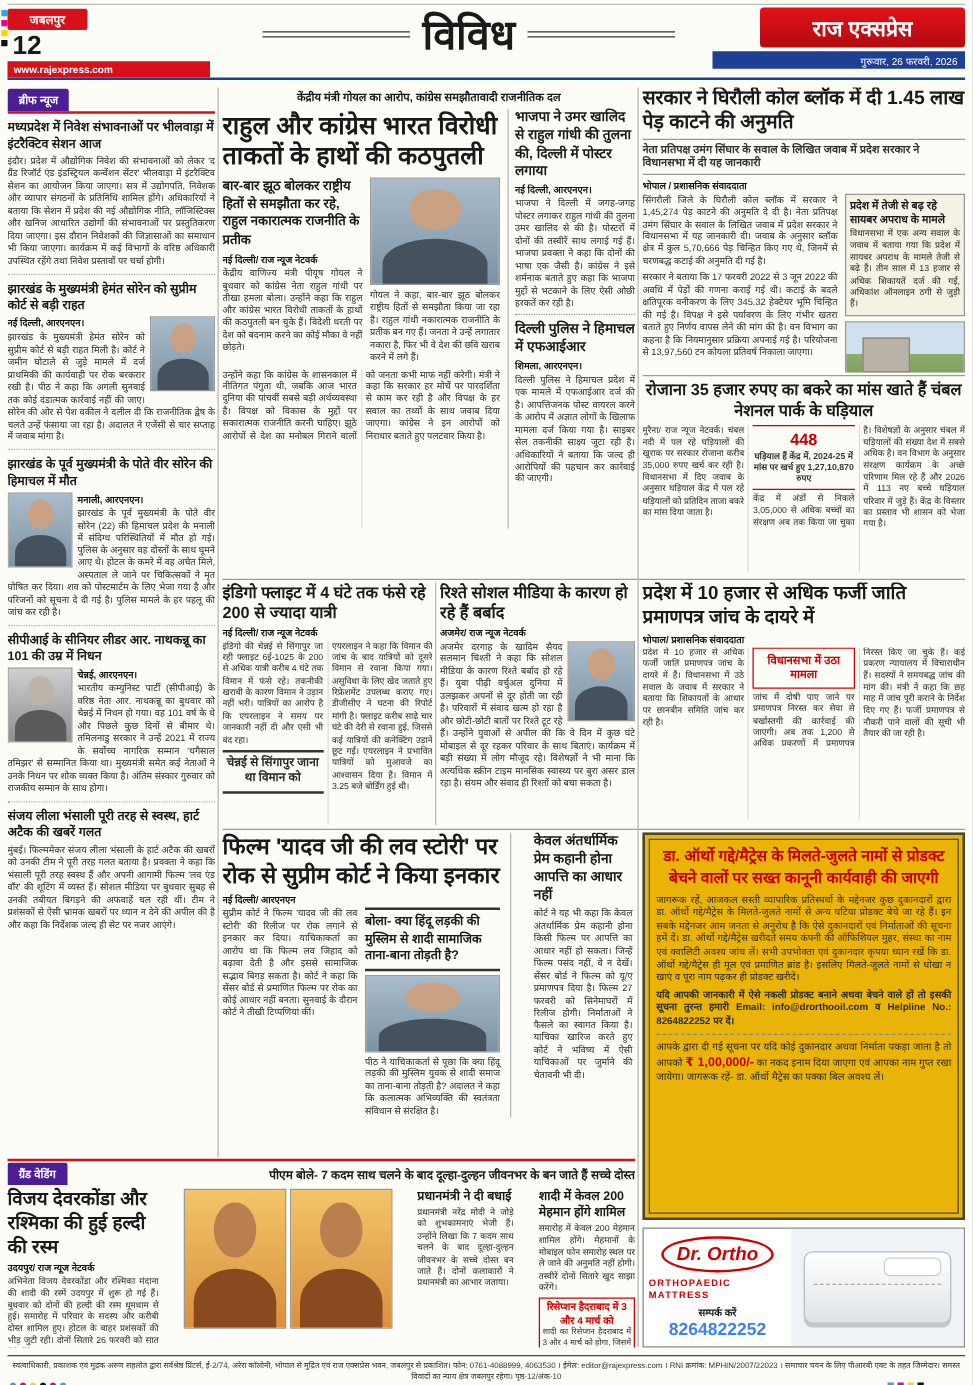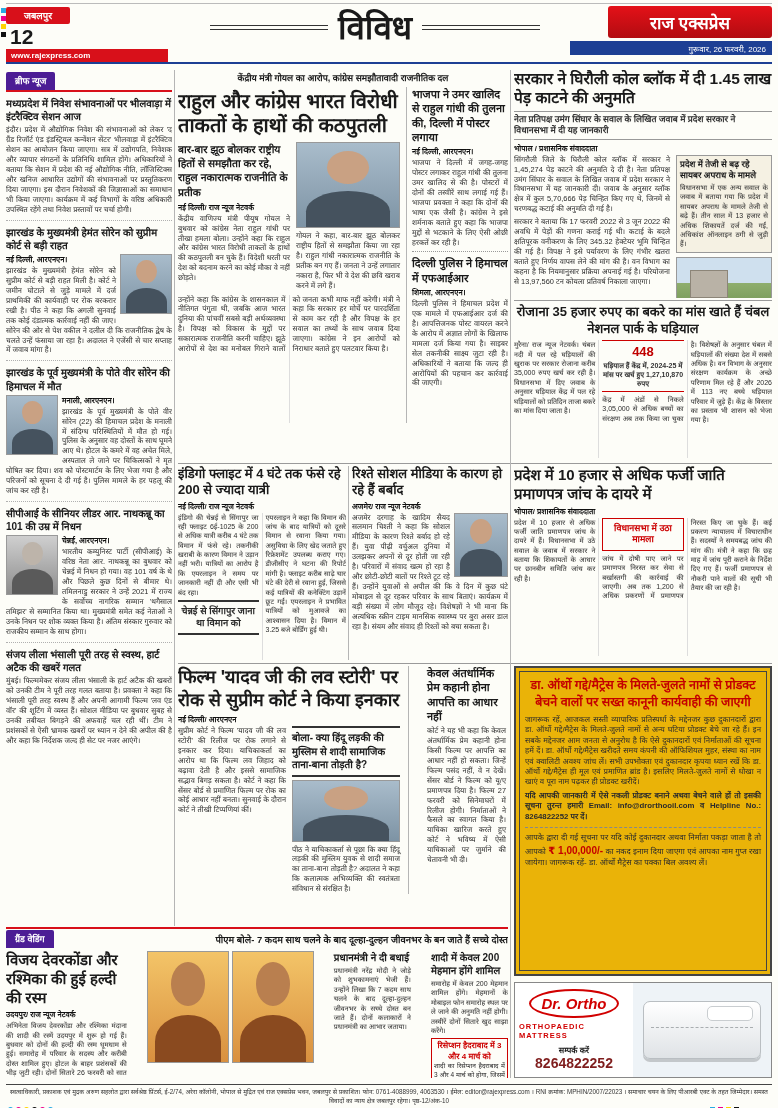--- a/index.html
+++ b/index.html
@@ -249,21 +249,21 @@
     <div style="border-top:1px dashed #888;margin:5px 0;"></div>
     <p class="body-txt" style="font-size:8px;"><span>आपके द्वारा दी गई सूचना पर यदि कोई दुकानदार अथवा निर्माता पकड़ा जाता है तो आपको </span><b style="color:#c40000;font-size:10px;">₹ 1,00,000/-</b><span> का नकद इनाम दिया जाएगा एवं आपका नाम गुप्त रखा जायेगा। जागरूक रहें- डा. ऑर्थो मैट्रेस का पक्का बिल अवश्य लें।</span></p>
   </div>
 
   <div class="abs" style="left:514px;top:982px;width:258px;height:96px;border:1px solid #888;background:#fff;display:flex;overflow:hidden;">
     <div style="width:118px;padding:6px 4px;display:flex;flex-direction:column;align-items:center;justify-content:space-between;">
       <span style="border:2px solid #d10000;border-radius:50%;padding:4px 10px;color:#d10000;font-weight:bold;font-style:italic;font-size:15px;white-space:nowrap;">Dr. Ortho</span>
       <span style="font-size:7.5px;letter-spacing:1px;color:#d10000;font-weight:bold;">ORTHOPAEDIC MATTRESS</span>
       <div style="text-align:center;">
         <div style="font-size:8px;font-weight:bold;">सम्पर्क करें</div>
-        <div style="font-size:14px;font-weight:bold;color:#7f1d1d;">8264822252</div>
+        <div style="font-size:14px;font-weight:bold;color:#3b82f6;">8264822252</div>
       </div>
     </div>
     <div style="flex:1;display:flex;align-items:center;justify-content:center;background:#eef3f7;">
       <div style="width:118px;height:58px;background:linear-gradient(#ffffff,#dfe3e6);border:1px solid #b9bec2;border-radius:7px;position:relative;box-shadow:0 3px 0 #c3c7ca;">
         <div style="position:absolute;left:6%;top:44%;width:88%;border-top:1px dashed #a9adb0;"></div>
         <div style="position:absolute;right:6%;top:8%;width:40%;height:26%;background:#fff;border:1px solid #c9cdd0;border-radius:5px;"></div>
       </div>
     </div>
   </div>
 

